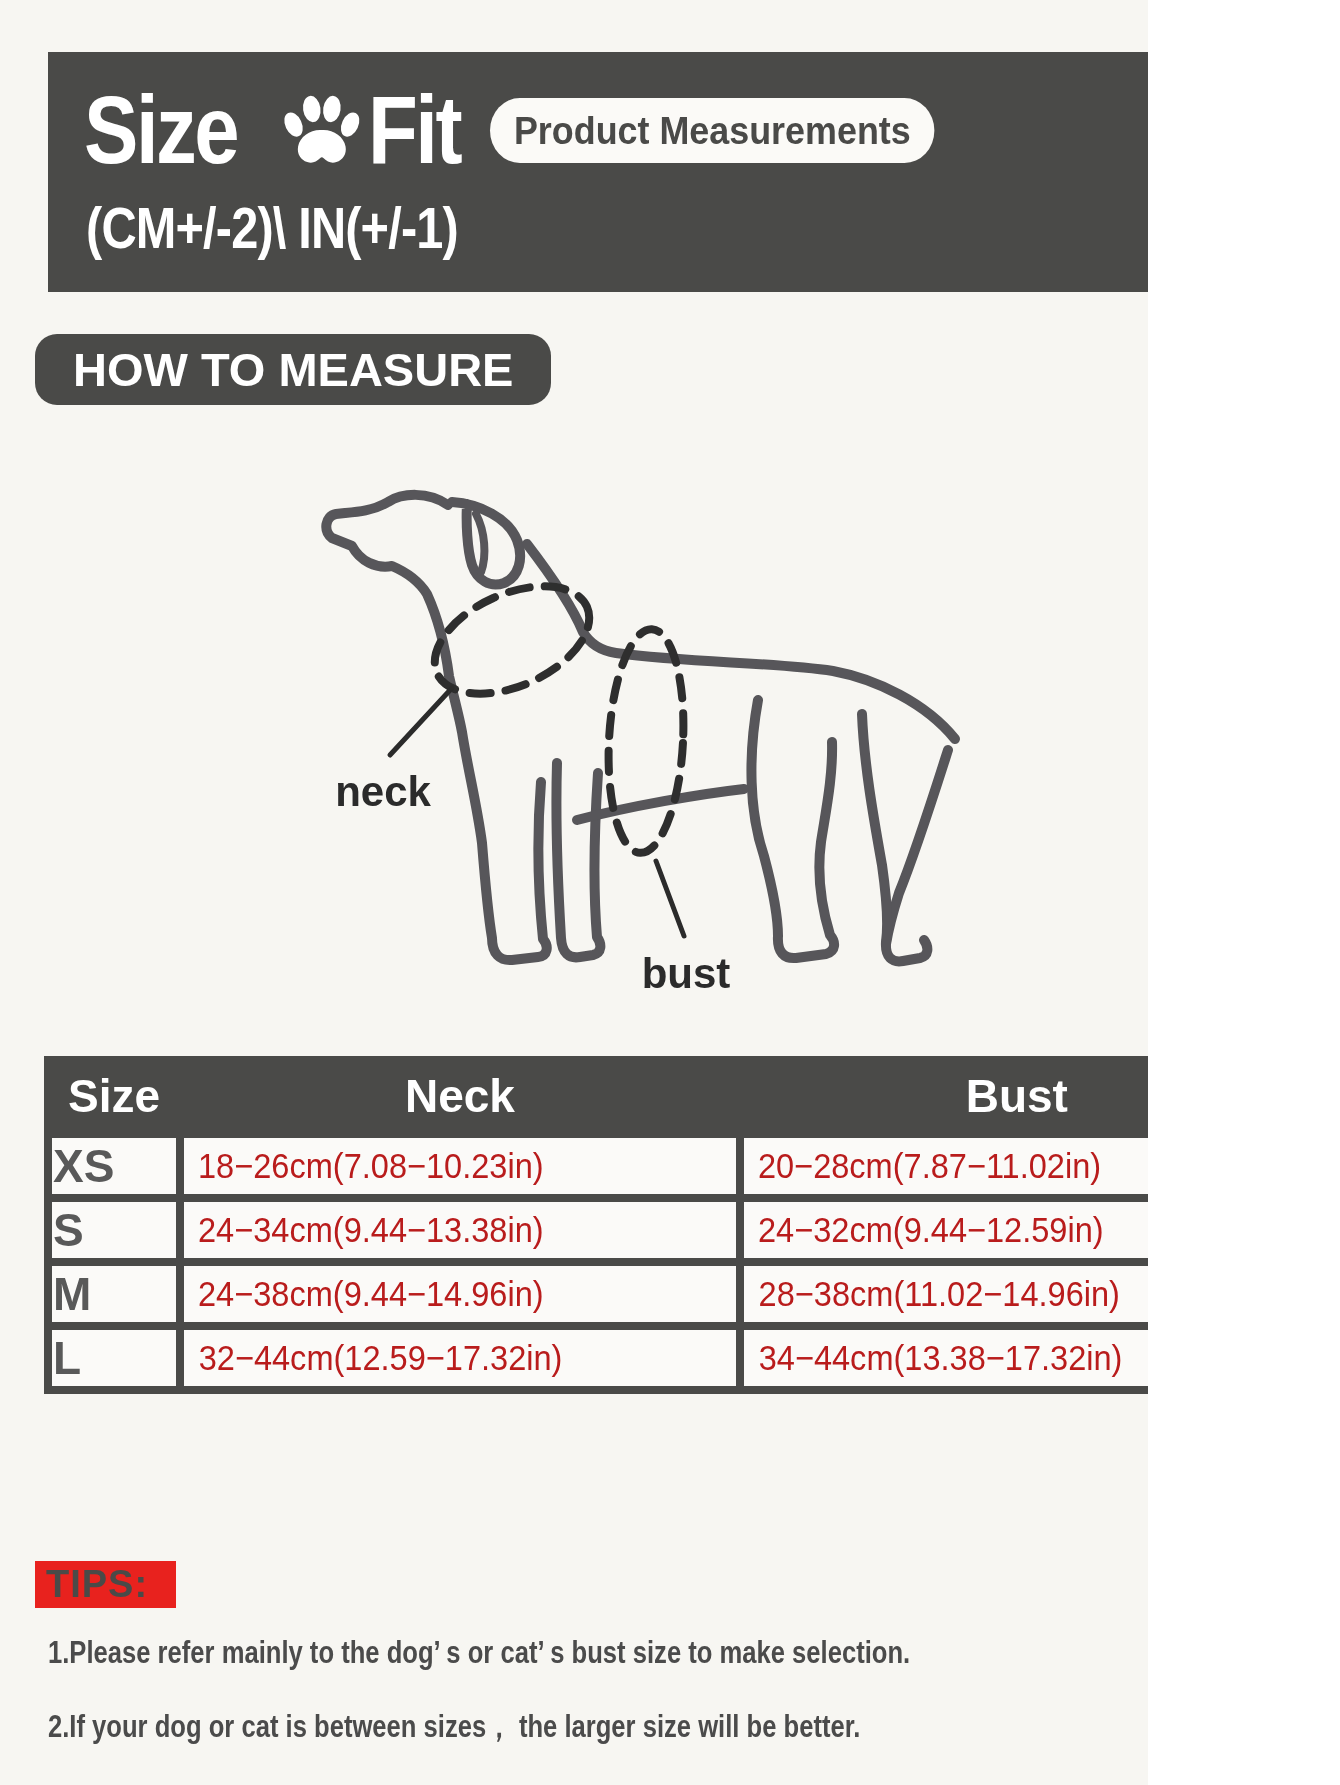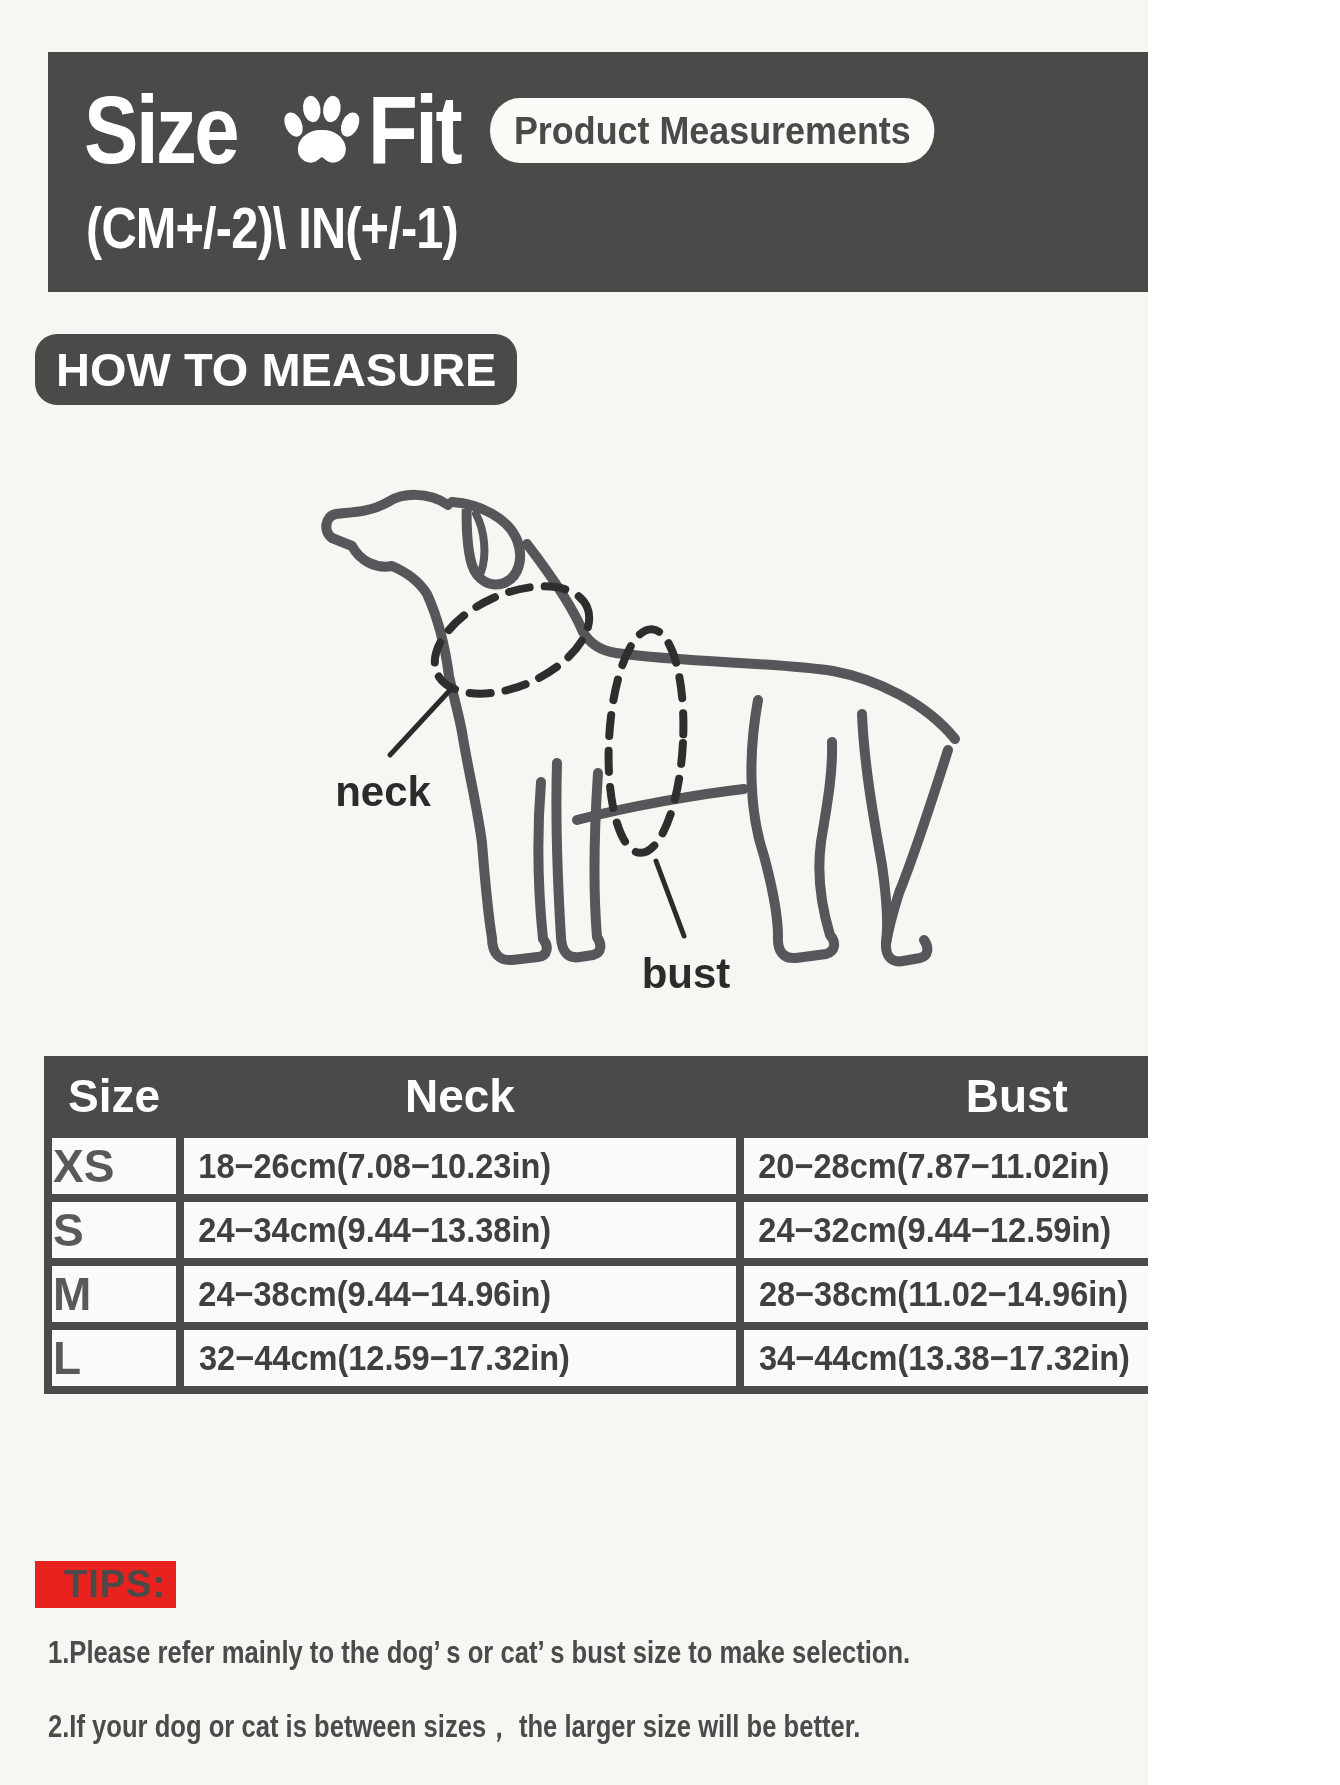--- a/index.html
+++ b/index.html
@@ -33,46 +33,46 @@
   .tolerance {
     position:absolute; left:38px; top:142px;
     color:#fff; font-size:58px; font-weight:bold; letter-spacing:-1px;
     transform:scaleX(0.84); transform-origin:left center;
   }
   
   .htm-badge {
     position:absolute; left:35px; top:334px; height:71px;
     background:#4a4a48; border-radius:22px;
     color:#fff; font-size:47px; font-weight:bold;
-    display:flex; align-items:center; padding:0 21px; white-space:nowrap;
+    display:flex; align-items:center; padding:0 38px; white-space:nowrap;
   }
   
   .dog-svg { position:absolute; left:285px; top:425px; width:680px; height:590px; }
   .dog-svg text { font-family:"Liberation Sans", sans-serif; }
   
   .size-table {
     position:absolute; left:44px; top:1056px; width:1254px;
     border-collapse:collapse; background:#4a4a48;
   }
   .size-table th {
     background:#4a4a48; color:#fff; font-size:46px; font-weight:bold;
     height:74px; border:7px solid #4a4a48; text-align:center;
   }
   .size-table td {
     background:#fbfaf8; border:8px solid #4a4a48; height:64px;
     text-align:left; vertical-align:middle;
   }
   td.size-letter { font-size:46px; font-weight:bold; color:#595959; }
-  td.meas { font-size:35px; color:#404040;font-weight:bold; }
+  td.meas { font-size:35px; color:#b91c1c; }
   td.meas span { display:inline-block; transform:scaleX(0.93); transform-origin:center; white-space:nowrap; }
   
   .tips-label {
     position:absolute; left:35px; top:1561px; width:141px; height:47px;
     background:#e8221e; color:#4a4a48; font-size:38px; font-weight:bold;
-    line-height:47px; padding-left:19px; letter-spacing:1px;text-align:center;
+    line-height:47px; padding-left:11px; letter-spacing:1px;
   }
   .tip-line {
     position:absolute; left:48px; color:#4b4b4b;
     font-size:32px; font-weight:bold; white-space:nowrap;
     transform:scaleX(0.80); transform-origin:left center;
   }
   .tip-1 { top:1634px; }
   .tip-2 { top:1705px; }
 </style>
 </head>

